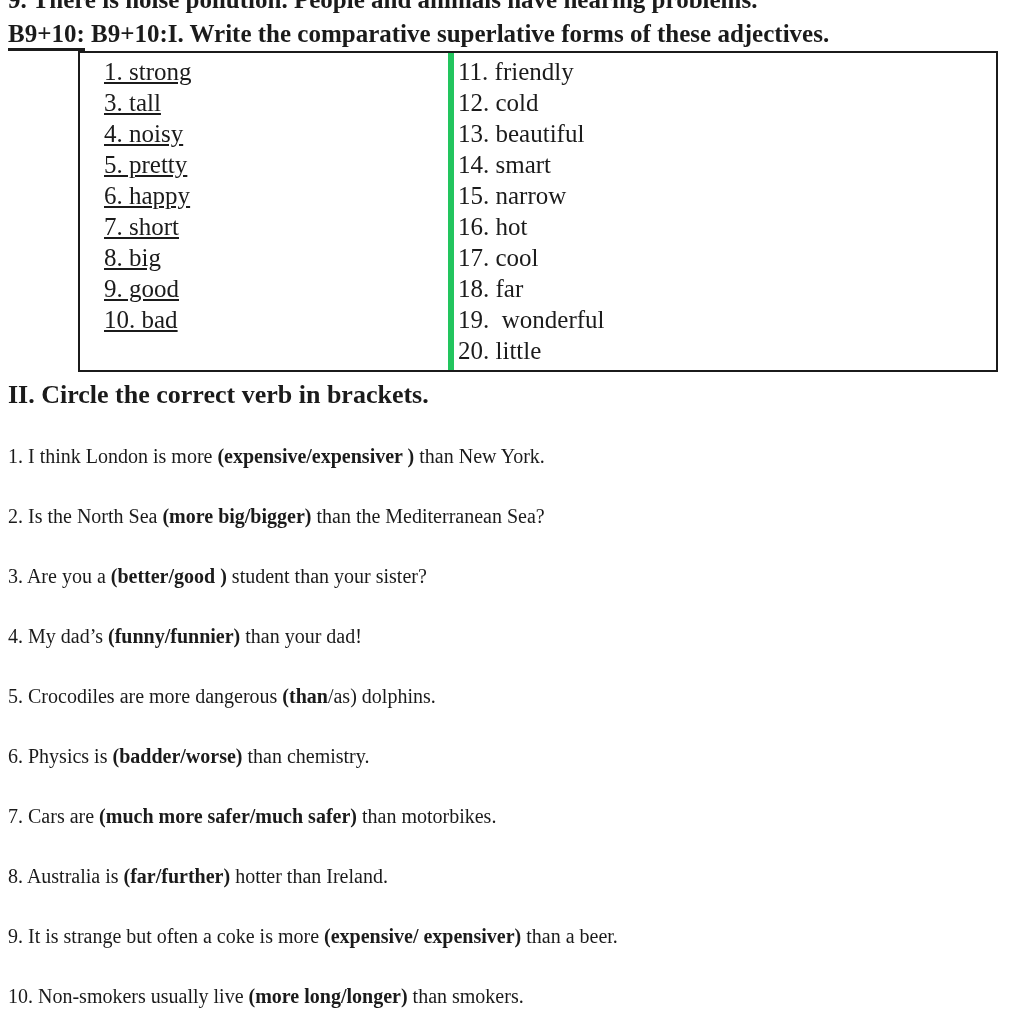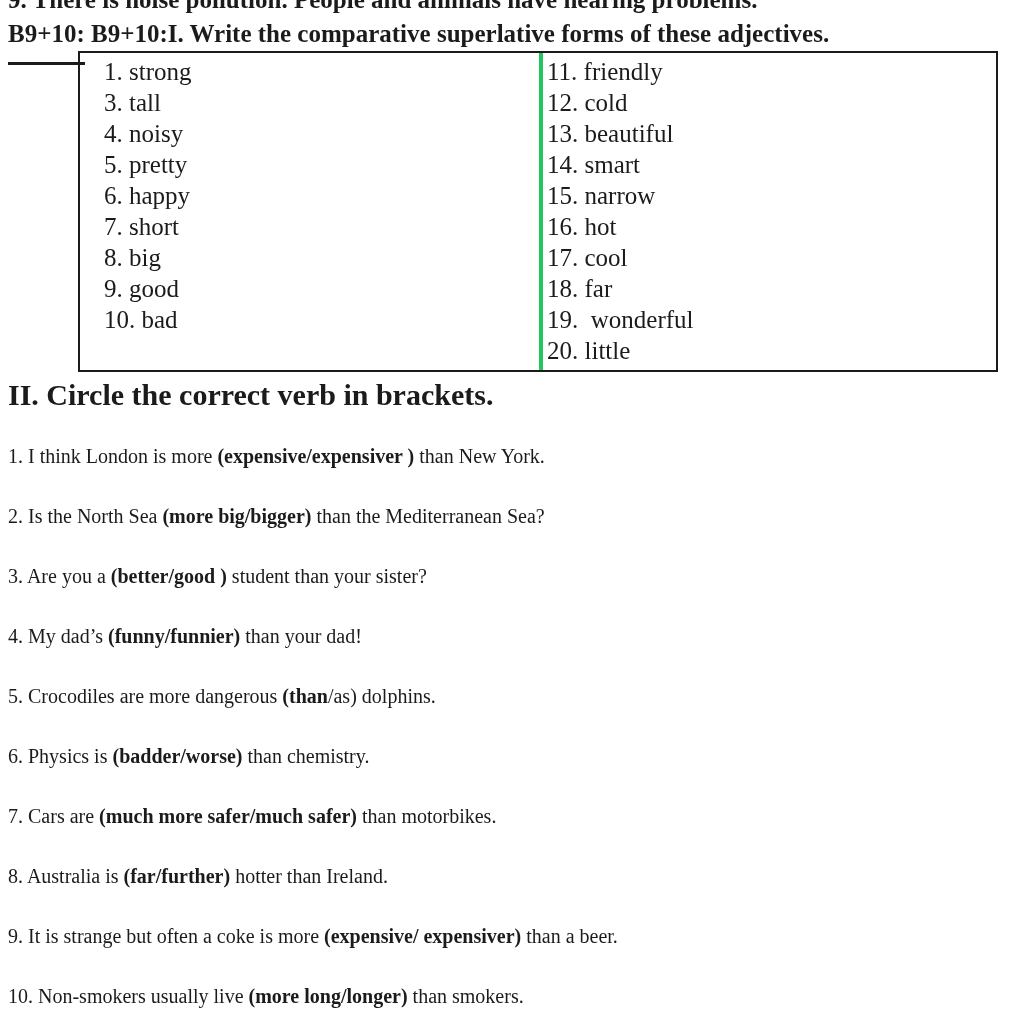--- a/index.html
+++ b/index.html
@@ -37,50 +37,51 @@
   
   h1.ex1-heading {
     font-size: 25px;
     font-weight: bold;
     margin: 6px 0 3px 8px;
     line-height: 28px;
     white-space: nowrap;
   }
   h1.ex1-heading .u {
     border-bottom: 3px solid #1b1b1b;
-    padding-bottom: 15px;
+    padding-bottom: 1px;
   }
   
   .adjective-table {
     display: flex;
     box-sizing: border-box;
     width: 920px;
     margin-left: 78px;
     border: 2px solid #1b1b1b;
   }
   .adjective-table .col {
     box-sizing: border-box;
     padding: 3px 0 4px 24px;
     font-size: 25px;
     line-height: 31px;
   }
   .adjective-table .col-left {
-    width: 463px;
-    border-right: 4px solid #22c55e;
+    width: 374px;
+    border-right: 6px solid #22c55e;
+    text-decoration: underline;
   }
   .adjective-table .col-right {
     flex: 1;
     padding-left: 4px;
   }
   .adjective-table .adj-item {
     white-space: pre-wrap;
   }
   
   h2.ex2-heading {
-    font-size: 30px;
+    font-size: 26px;
     font-weight: bold;
     margin: 8px 0 12px 8px;
     line-height: 30px;
   }
   
   #sentences p {
     font-size: 20px;
     line-height: 27px;
     margin: 33px 0 0 8px;
     white-space: pre-wrap;

